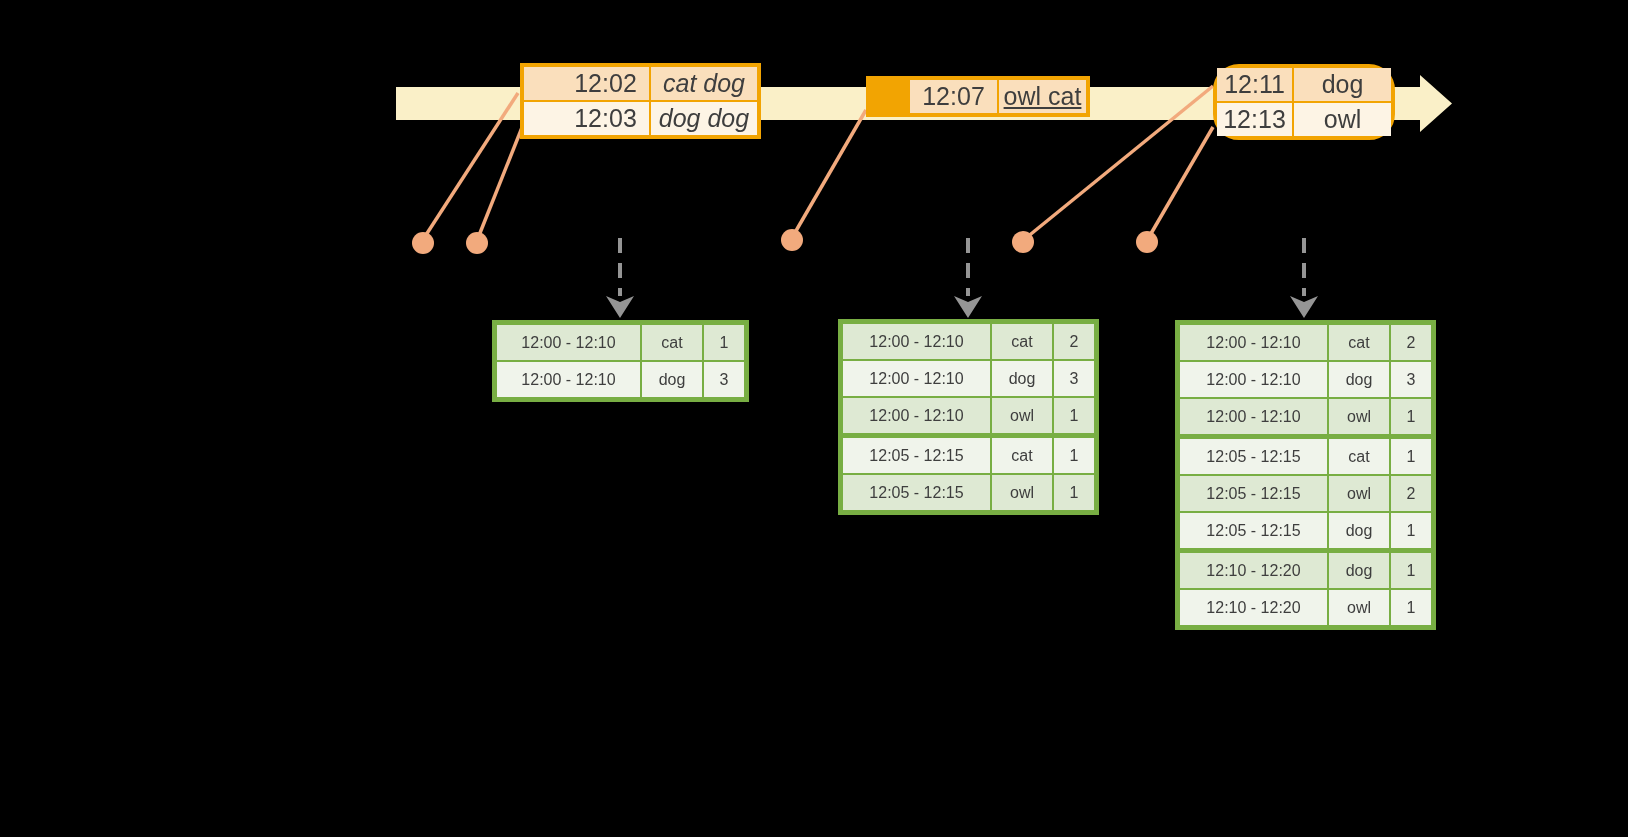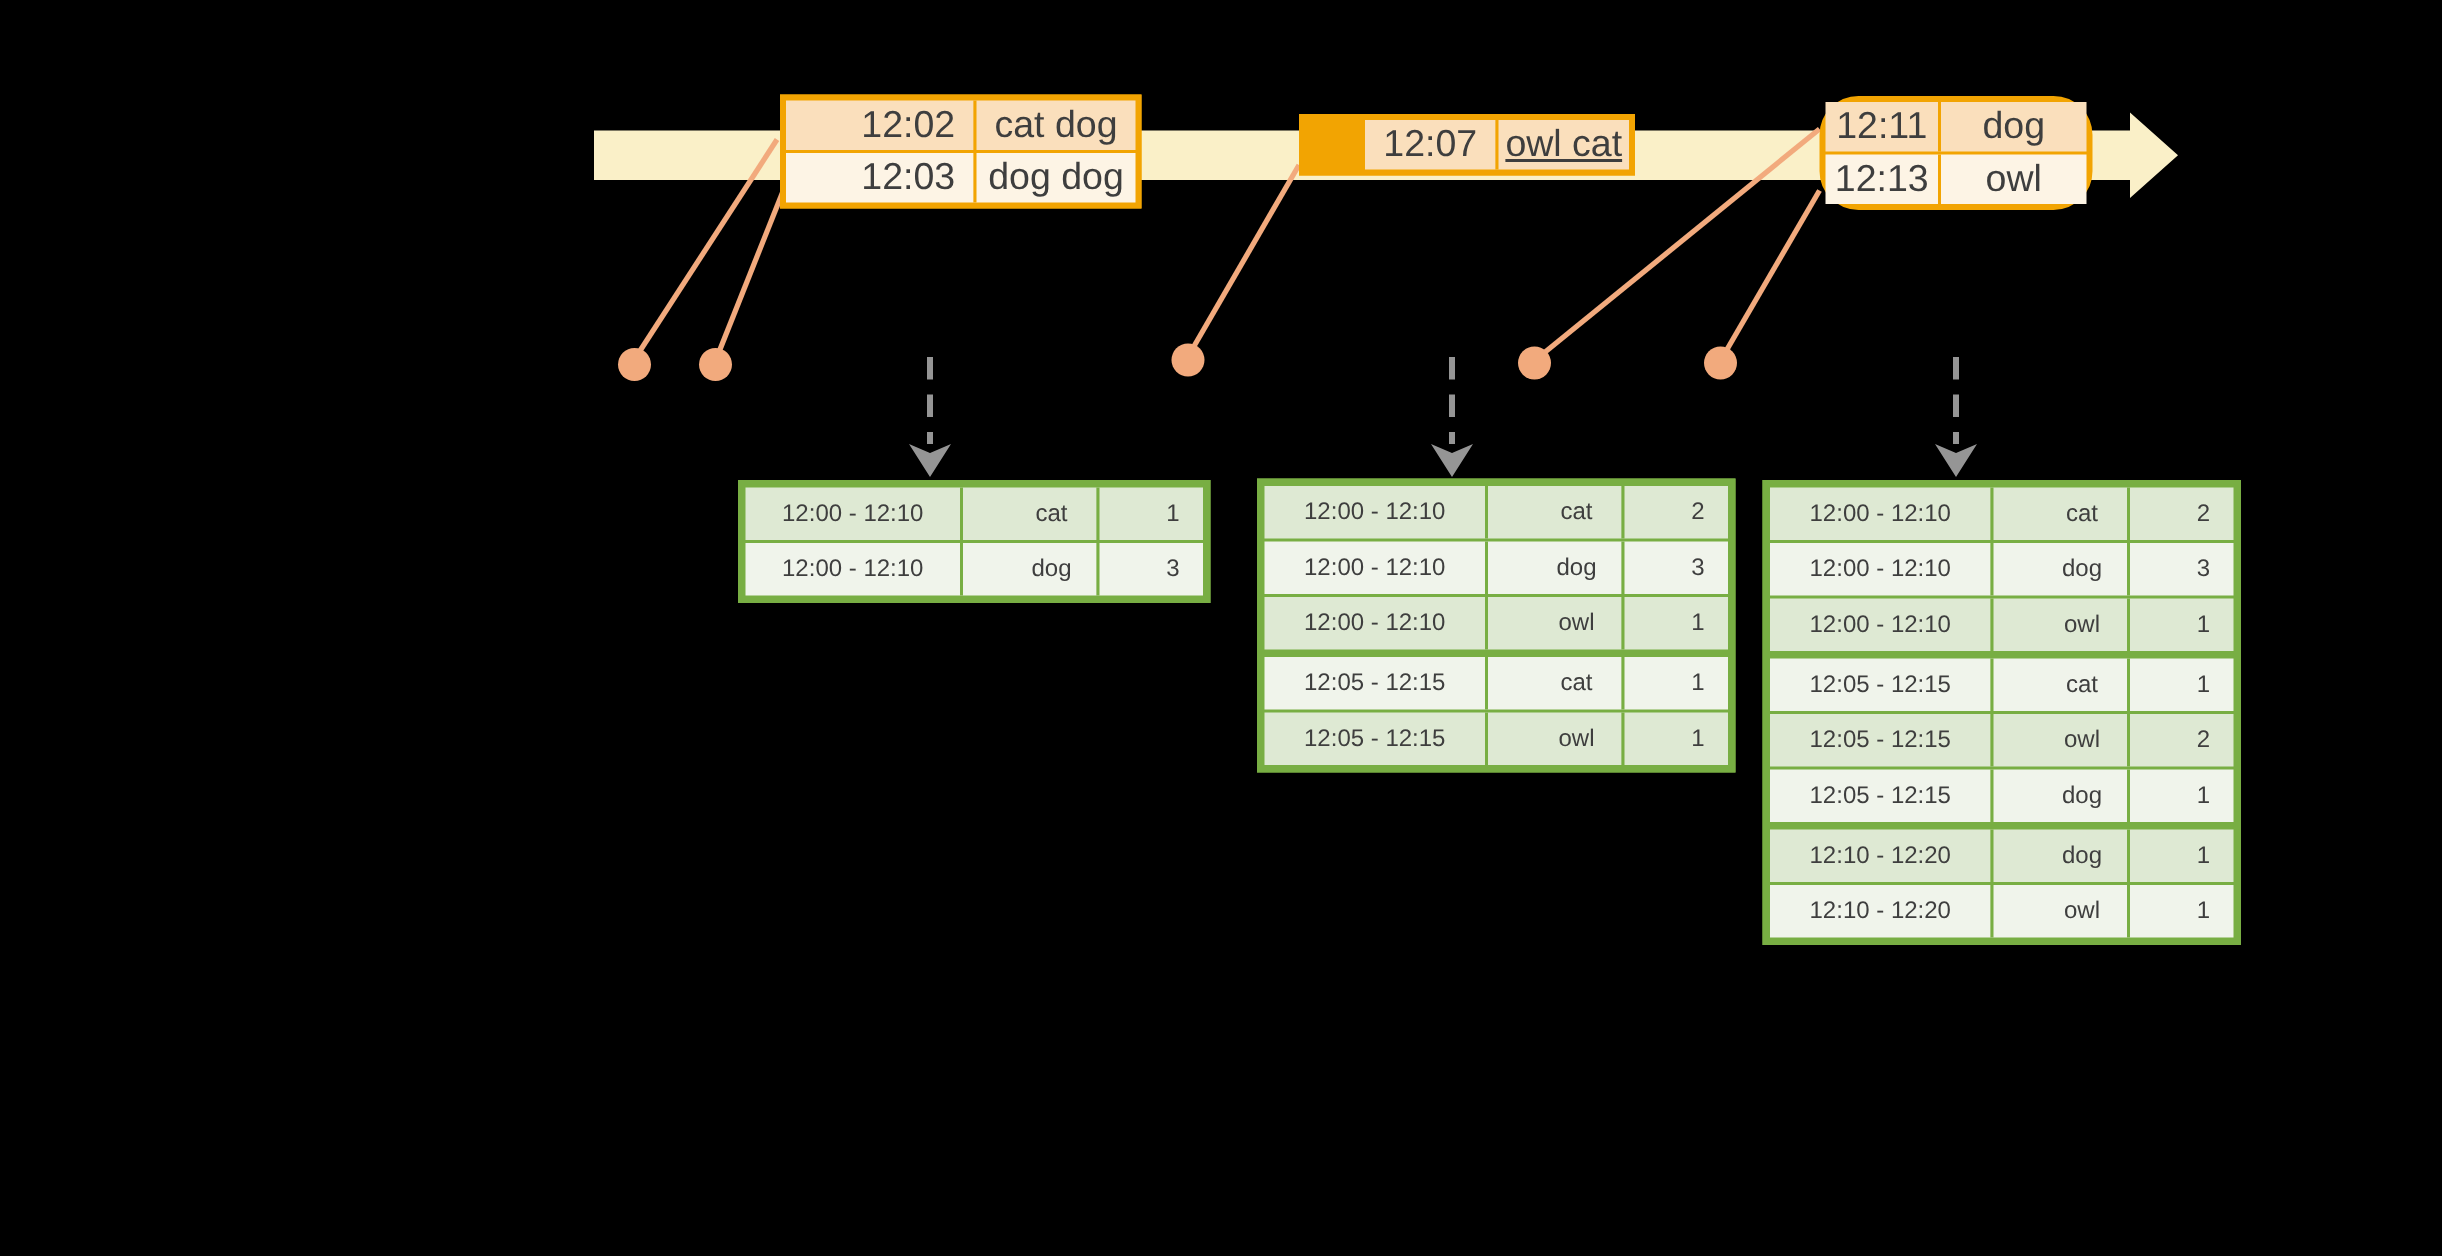--- a/index.html
+++ b/index.html
@@ -20,38 +20,38 @@
   }
   .etable div.row { display:flex; height:33px; }
   .etable div.row:not(:first-of-type) { border-top:2px solid var(--event-border,#F2A402); }
   .etable .cell {
     display:flex; align-items:center; justify-content:center;
     font-size:25px; line-height:33px; white-space:nowrap;
   }
   .etable .cell + .cell { border-left:2px solid var(--event-border,#F2A402); }
   .etable .row.base .cell { background:var(--event-row-dark,#FADFBC); }
   .etable .row.alt  .cell { background:var(--event-row-light,#FDF4E5); }
-  .t1 .c-time  { width:87px;padding-left:38px; }  .t1 .c-words { width:106px; }
+  .t1 .c-time  { width:87px;padding-left:38px; }  .t1 .c-words { width:106px;font-style:italic; }
   .t2 .c-time  { width:87px; }  .t2 .c-words { width:87px;text-decoration:underline; }
   .t3 .c-time  { width:75px; }  .t3 .c-words { width:97px; }
 
   
   .rtable {
     position:absolute; z-index:2;
     border:5px solid var(--result-border,#78AE43);
     background:var(--result-border,#78AE43);
   }
   .rtable div.row { display:flex; height:35px; }
   .rtable div.row:not(:first-of-type) { border-top:2px solid var(--result-border,#78AE43); }
   .rtable div.row.group-start { border-top:5px solid var(--result-border,#78AE43); }
   .rtable .cell {
     display:flex; align-items:center; justify-content:center;
     font-size:16px; line-height:35px; white-space:nowrap;
   }
-  .rtable .cell + .cell { border-left:2px solid var(--result-border,#78AE43);padding-left:29px; }
+  .rtable .cell + .cell { border-left:2px solid var(--result-border,#78AE43); }
   .rtable .row.base .cell { background:var(--result-row-dark,#DEE9D3); }
   .rtable .row.alt  .cell { background:var(--result-row-light,#F0F4EB); }
   .g1 .c-window { width:143px; } .g1 .c-word { width:60px; } .g1 .c-count { width:40px; }
   .g2 .c-window { width:147px; } .g2 .c-word { width:60px; } .g2 .c-count { width:40px; }
   .g3 .c-window { width:147px; } .g3 .c-word { width:60px; } .g3 .c-count { width:40px; }
 </style>
 </head>
 <body>
 
 <div class="canvas">

